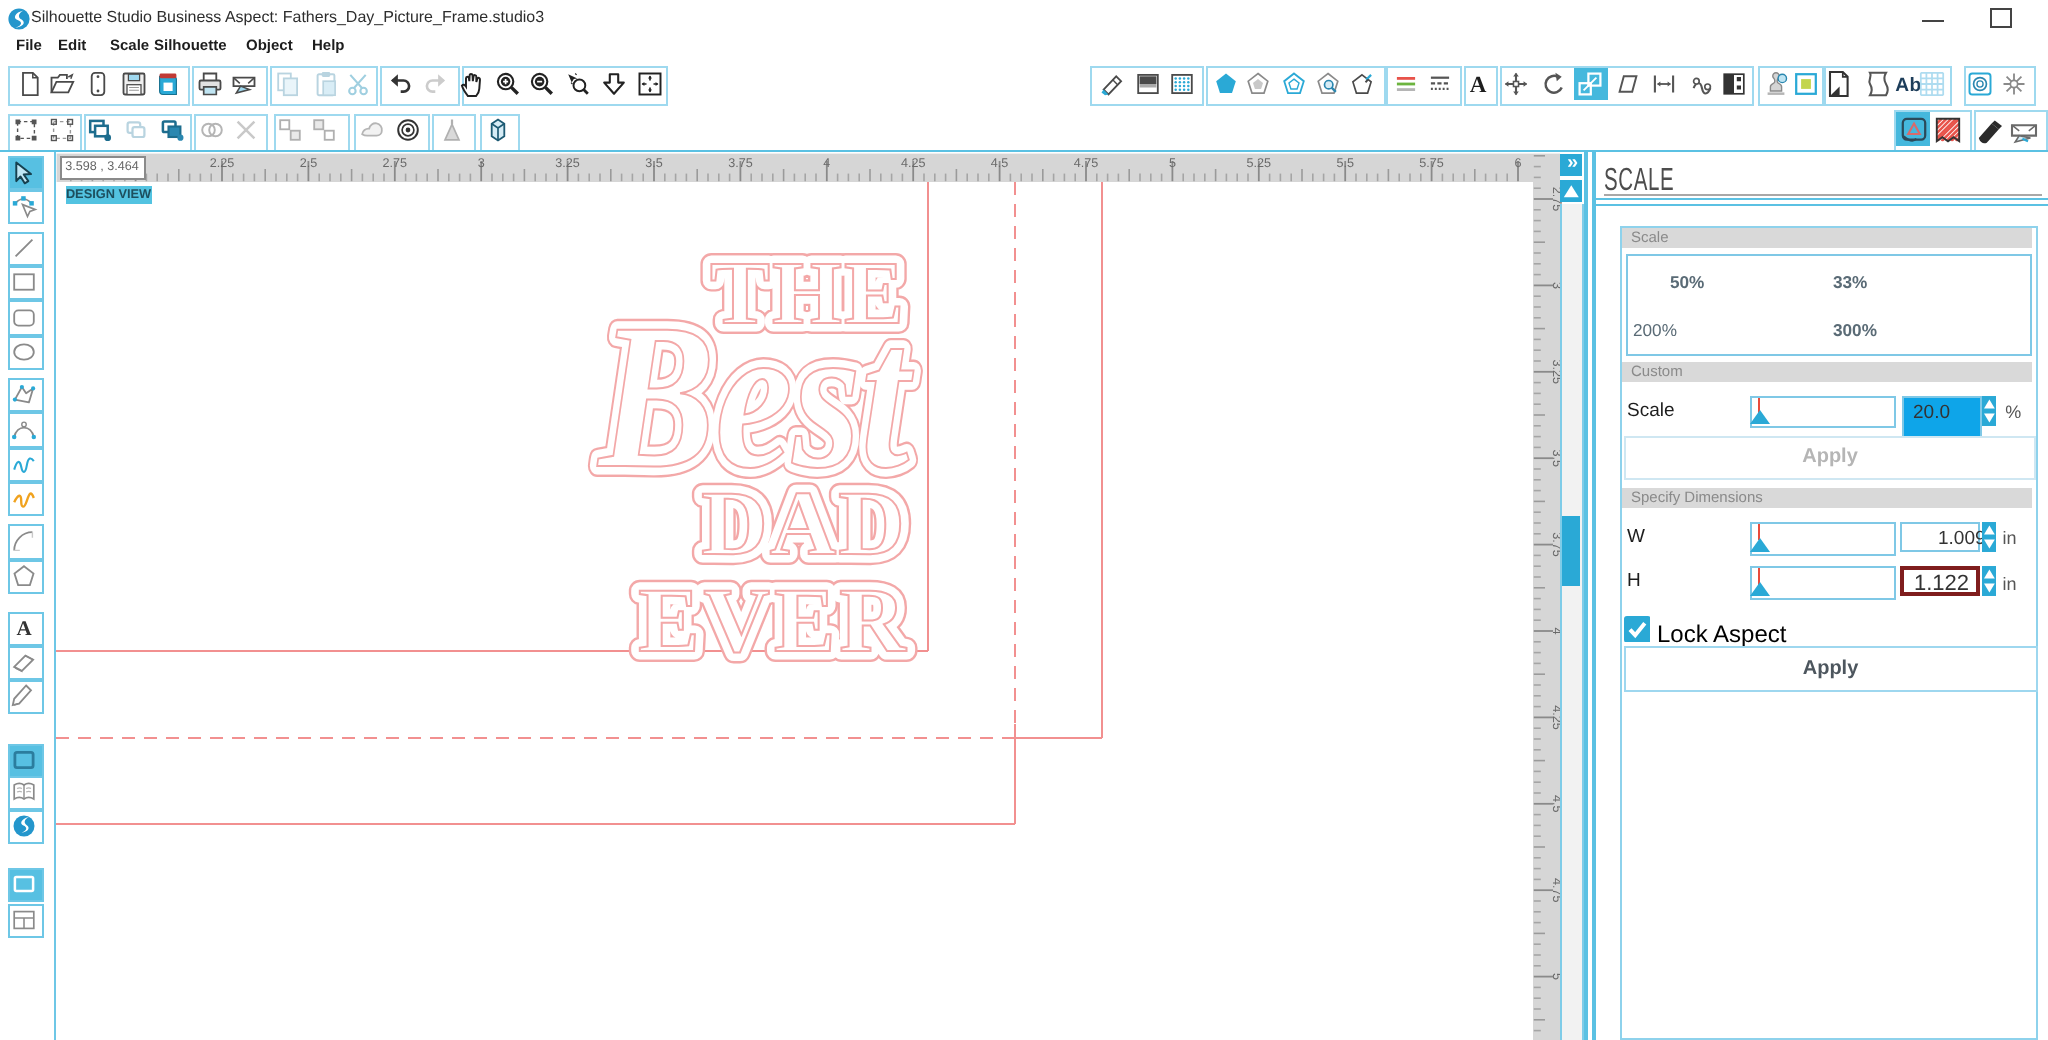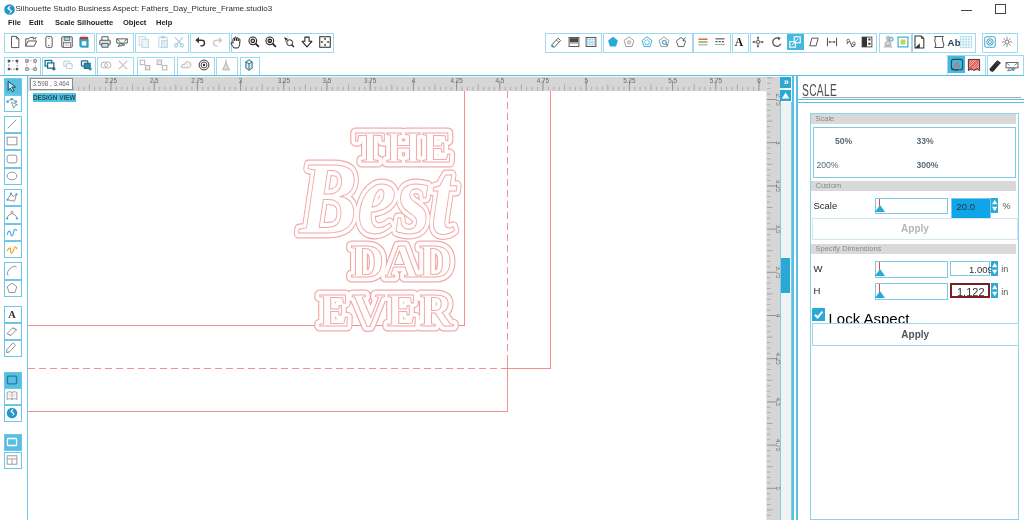--- a/index.html
+++ b/index.html
@@ -786,13 +786,13 @@
 <svg style="position:absolute;left:990.6px;top:283.2px" width="7.4" height="15" viewBox="0 0 7.4 15">
     <rect width="7.4" height="15" fill="#2aa9d6"></rect>
     <path d="M3.7 1.8L6.4 6.3H1z" fill="#fff"></path>
     <path d="M3.7 13.2L6.4 8.7H1z" fill="#fff"></path>
   </svg>
 <div style="position:absolute;left:1001.3px;top:286.5px;font-size:9px;color:#555">in</div>
 <svg style="position:absolute;left:812px;top:307.8px" width="13.4" height="13.4" viewBox="0 0 13.4 13.4">
     <rect width="13.4" height="13.4" rx="1.5" fill="#2aa9d6"></rect>
     <path d="M3 6.8l2.6 2.8 4.8-6" fill="none" stroke="#fff" stroke-width="2"></path>
   </svg>
-<div style="position:absolute;left:828.5px;top:309.5px;font-size:15px;color:#000">Lock Aspect</div>
+<div style="position:absolute;left:828.5px;top:309.5px;font-size:12px;color:#000">Lock Aspect</div>
 <div style="position:absolute;left:812px;top:323.4px;width:204.5px;height:21px;border:1px solid #9ed7ef;background:#fff;font-size:10px;font-weight:700;color:#4d565e;text-align:center;line-height:21px">Apply</div>
 </body></html>

